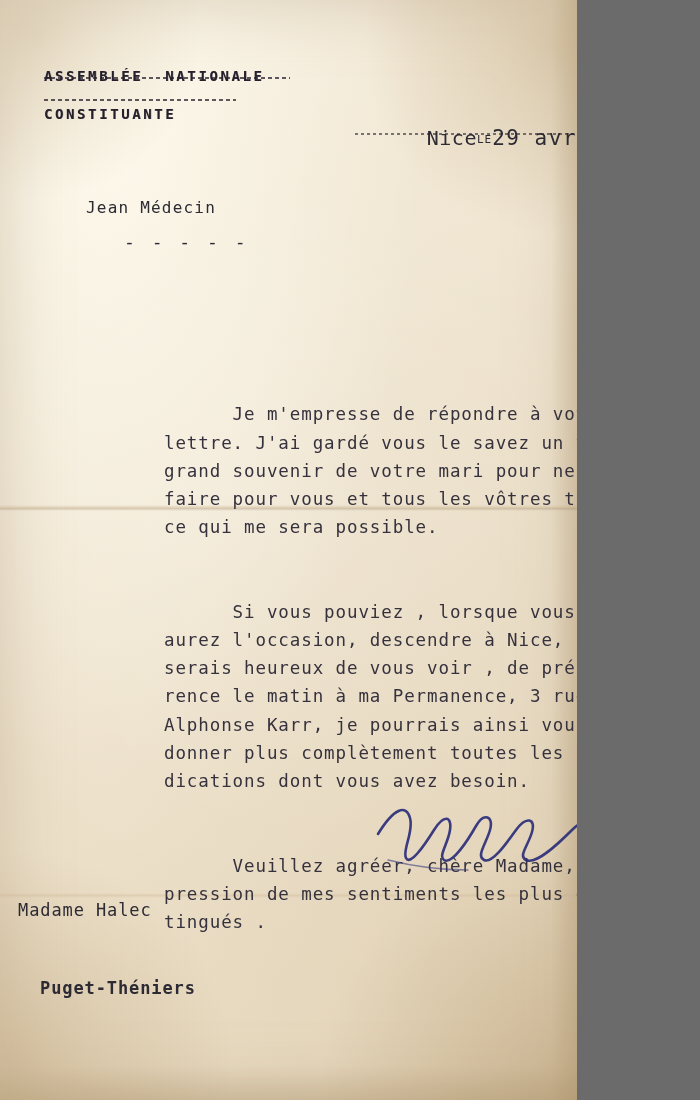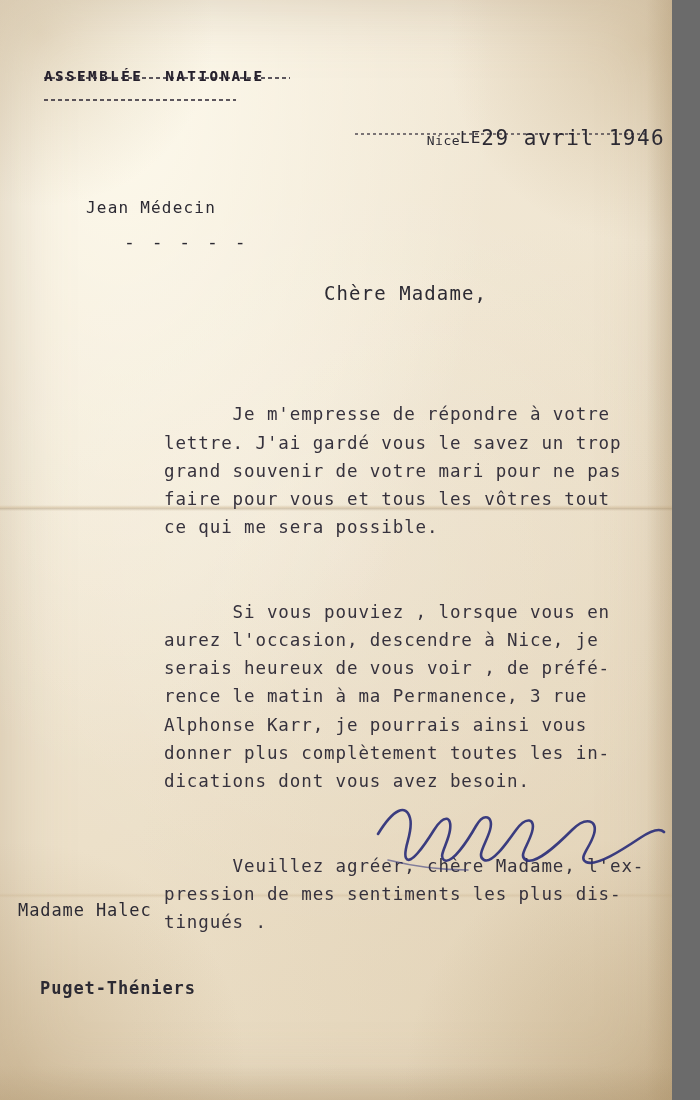--- a/index.html
+++ b/index.html
@@ -10,21 +10,21 @@
   body {
     width: 700px;
     height: 1100px;
     overflow: hidden;
     font-family: "DejaVu Sans Mono", monospace;
   }
 
   
   .page {
     position: relative;
-    width: 672px;
+    width: 577px;
     height: 1100px;
     background:
       radial-gradient(ellipse at 18% 8%, rgba(255,252,240,0.85) 0%, rgba(255,252,240,0) 48%),
       radial-gradient(ellipse at 85% 92%, rgba(222,205,176,0.55) 0%, rgba(222,205,176,0) 55%),
       linear-gradient(160deg, #f3ead9 0%, #f0e6d2 35%, #ece0c9 65%, #e7d9bf 100%);
     box-shadow: inset 0 0 70px rgba(160,136,100,0.35);
     overflow: hidden;
   }
 
   
@@ -113,26 +113,26 @@
   }
 
   
   .dateline {
     position: absolute;
     left: 355px;
     top: 104px;
     font-size: 19px;
   }
   .dateline .city {
-    font-size: 13px;
+    font-size: 20px;
     letter-spacing: 0.5px;
     padding-left: 24px;
   }
   .dateline .le {
-    font-size: 16px;
+    font-size: 11px;
     vertical-align: 2px;
     letter-spacing: 1px;
   }
   .dateline .date {
     font-size: 21px;
     letter-spacing: 1.5px;
   }
   .date-rule {
     position: absolute;
     left: 355px;
@@ -214,33 +214,33 @@
 <div class="page">
 
   <div class="grain"></div>
   <div class="fold"></div>
   <div class="fold2"></div>
   <div class="edge-dark-right"></div>
   <div class="edge-dark-bottom"></div>
 
   <div class="letterhead">
     <div class="lh-line tw">ASSEMBLÉE  NATIONALE</div>
+    <div class="lh-line second tw">CONSTITUANTE</div>
     <div class="lh-strike" style="left:0px; top:9px; width:246px;"></div>
     <div class="lh-strike" style="left:0px; top:31px; width:192px;"></div>
   </div>
 
   <div class="dateline tw">
     <span class="city">Nice</span><span class="le">LE</span><span class="date">29 avril 1946</span>
   </div>
   <div class="date-rule"></div>
 
   <div class="sender tw">Jean Médecin</div>
   <div class="sender-rule tw">- - - - -</div>
 
-  <div class="salutation tw">Chère Madame,</div>
 
   <div class="body-text tw">
     <div class="para">      Je m'empresse de répondre à votre
 lettre. J'ai gardé vous le savez un trop
 grand souvenir de votre mari pour ne pas
 faire pour vous et tous les vôtres tout
 ce qui me sera possible.</div>
     <div class="para">      Si vous pouviez , lorsque vous en
 aurez l'occasion, descendre à Nice, je
 serais heureux de vous voir , de préfé-

